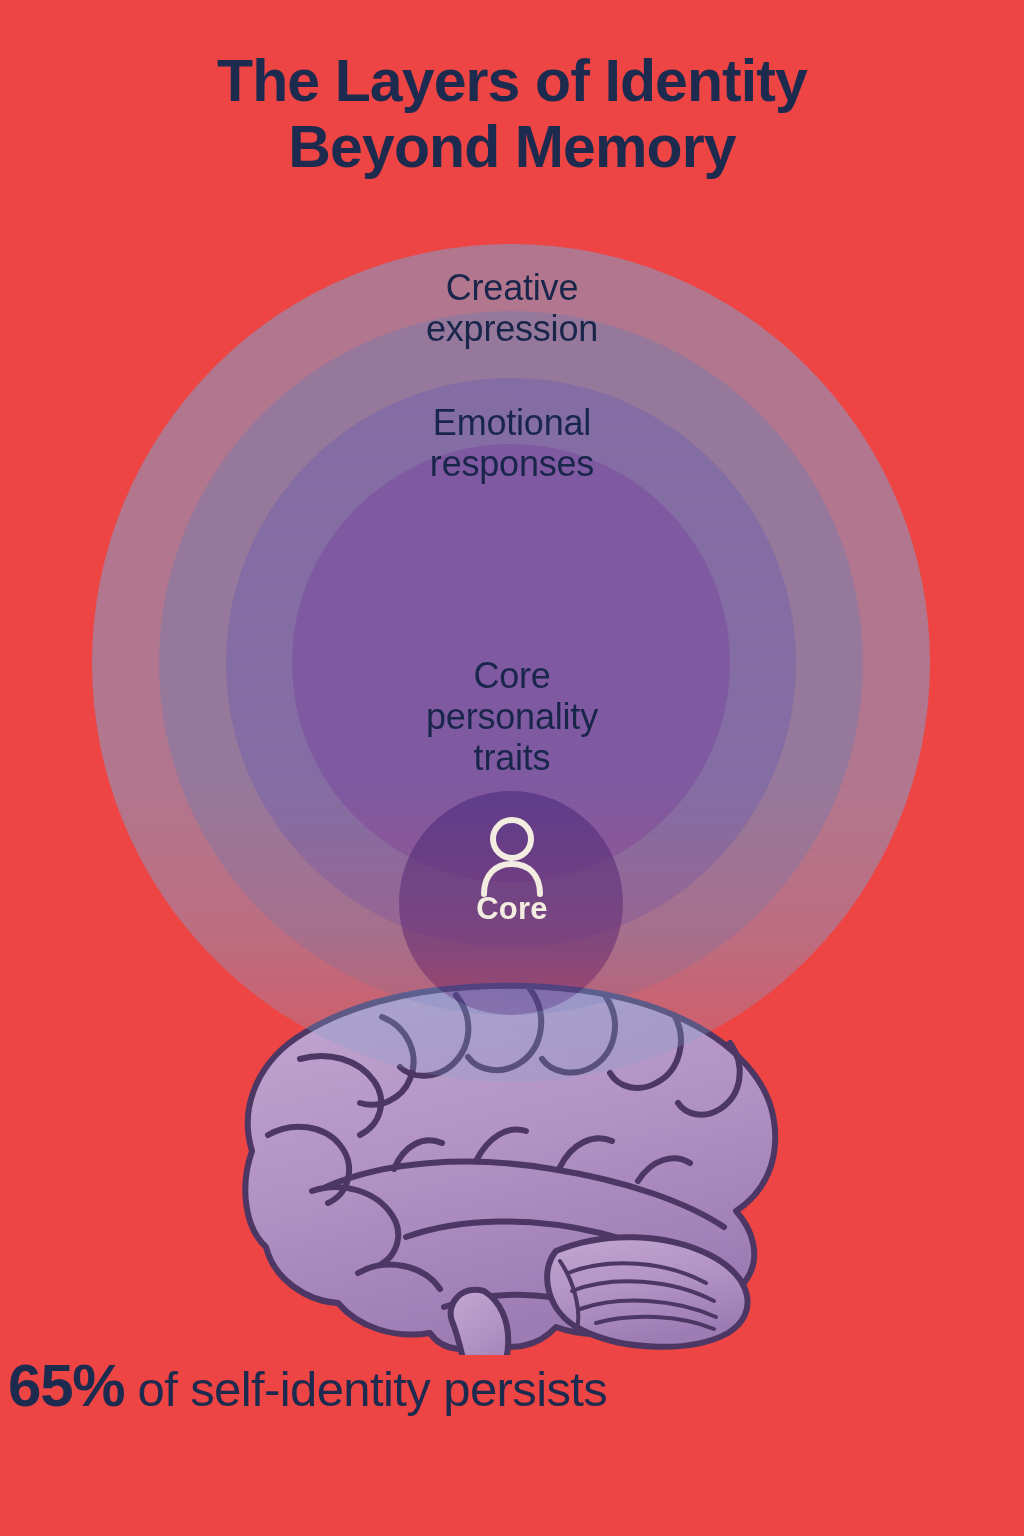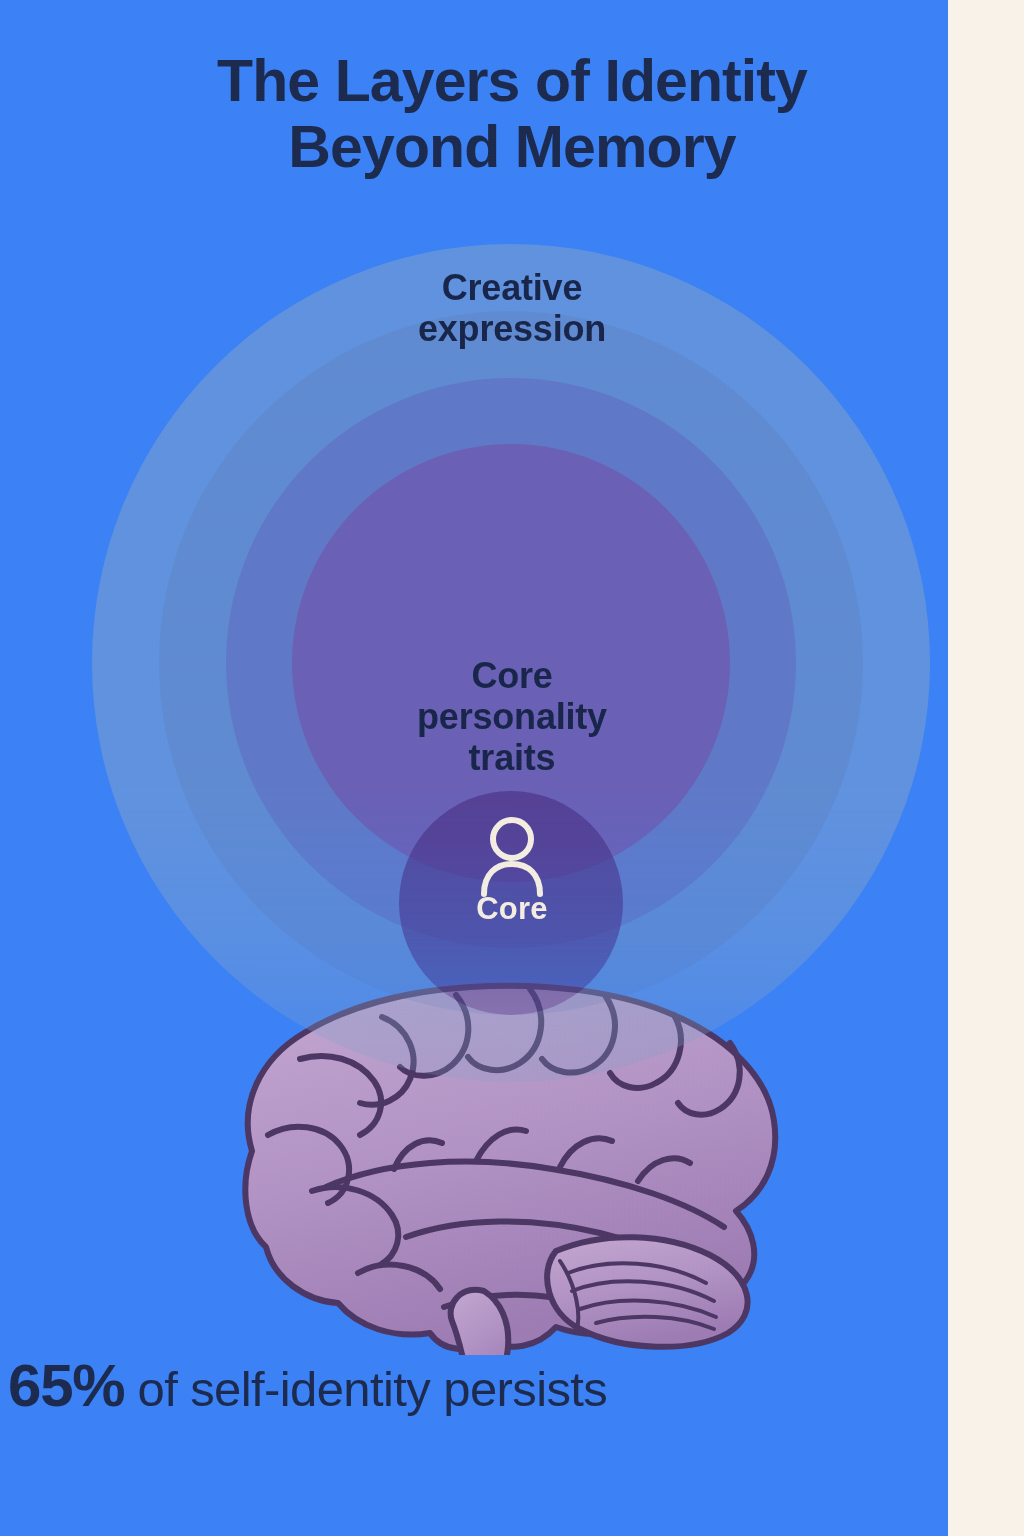--- a/index.html
+++ b/index.html
@@ -9,23 +9,23 @@
   body {
     width: 1024px;
     height: 1536px;
     overflow: hidden;
     font-family: "Liberation Sans", sans-serif;
     background: #f9f2e9;
   }
 
   #poster {
     position: relative;
-    width: 948px;
+    width: 1024px;
     height: 1536px;
-    background: #3b82f6;
+    background: #ef4444;
     overflow: hidden;
   }
 
   
   #grain {
     position: absolute;
     inset: 0;
     pointer-events: none;
     opacity: .5;
     background-image:
@@ -78,21 +78,21 @@
     position: absolute;
     inset: 0;
     z-index: 30;
   }
   .ring-label {
     position: absolute;
     width: 460px;
     left: 282px;
     text-align: center;
     color: #18254a;
-    font-weight: 700;
+    font-weight: 400;
     font-size: 36px;
     line-height: 1.14;
     letter-spacing: -0.2px;
     white-space: pre-line;
   }
   .ring-label.l1 { top: 267px; }
   .ring-label.l2 { top: 402px; }
   .ring-label.l3 { top: 532px; }
   .ring-label.l4 { top: 655px; }
 
@@ -235,20 +235,22 @@
         <circle cx="511" cy="663" r="285" fill="#5d54b2" fill-opacity="0.33"></circle>
         <circle cx="511" cy="663" r="219" fill="#7a3f9e" fill-opacity="0.42"></circle>
         <circle cx="511" cy="903" r="112" fill="#4a2b80" fill-opacity="0.62"></circle>
       </g>
     </svg>
   </div>
 
   <div id="labels">
     <div class="ring-label l1">Creative
 expression</div>
+    <div class="ring-label l2">Emotional
+responses</div>
     <div class="ring-label l4">Core
 personality
 traits</div>
 
     <div id="core-group">
       <svg id="person-icon" viewBox="0 0 78 82" xmlns="http://www.w3.org/2000/svg" aria-hidden="true">
         <circle cx="39" cy="24" r="19" fill="none" stroke="#f4ede2" stroke-width="6"></circle>
         <path d="M 11 79 C 11 59, 23 49, 39 49 C 55 49, 67 59, 67 79" fill="none" stroke="#f4ede2" stroke-width="6" stroke-linecap="round"></path>
       </svg>
       <div id="core-label">Core</div>

